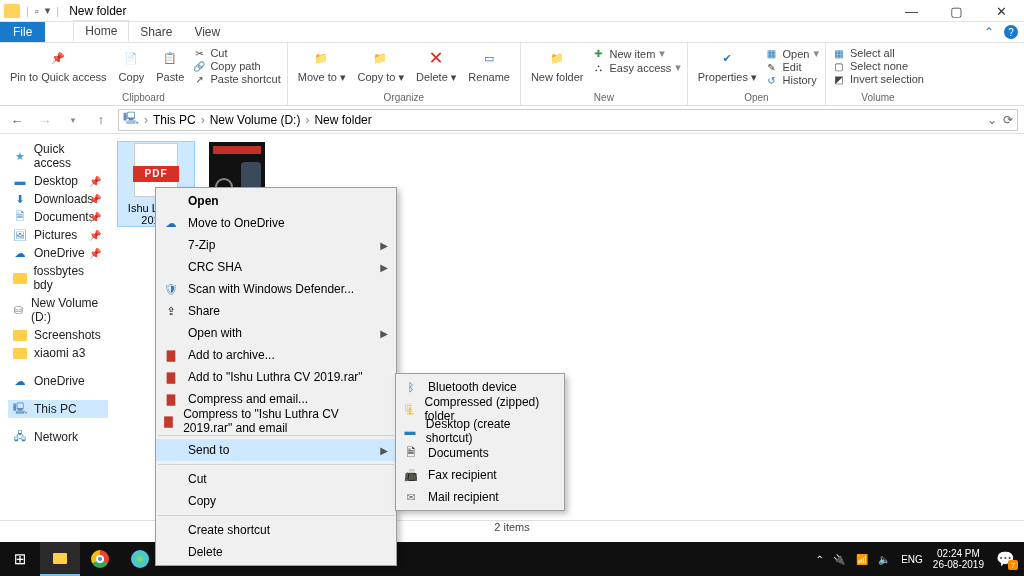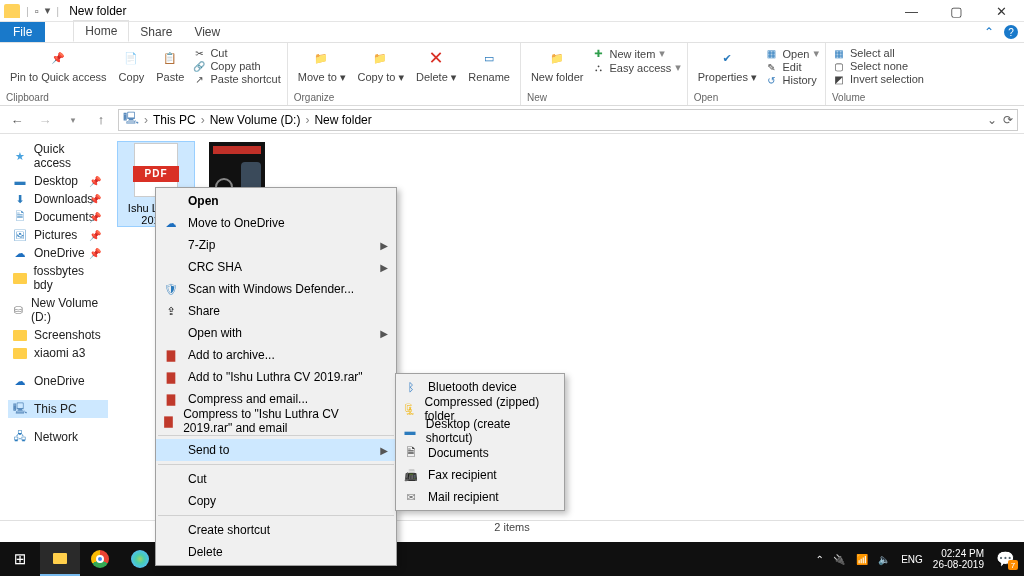--- a/index.html
+++ b/index.html
@@ -18,21 +18,21 @@
 .tabs { display: flex; align-items: flex-end; height: 21px; background: #fff; border-bottom: 1px solid #e1e1e1; font-size: 12px; position: relative; }
 .tabs .file { background: #1979ca; color: #fff; padding: 3px 13px; }
 .tabs .tab { padding: 3px 11px; color: #444; }
 .tabs .tab.active { border: 1px solid #e1e1e1; border-bottom: 1px solid #fff; margin-left: 28px; }
 .tabs .help-ctrl { position: absolute; right: 6px; top: 3px; display: flex; gap: 10px; color: #1979ca; font-size: 12px; align-items: center; }
 
 
 .ribbon { display: flex; height: 63px; background: #fff; border-bottom: 1px solid #dadada; }
 .group { border-right: 1px solid #e3e3e3; padding: 2px 6px 0 6px; display: flex; flex-direction: column; justify-content: space-between; }
 .group .tools { display: flex; align-items: flex-start; gap: 4px; height: 48px; }
-.group .gname { color: #666; font-size: 10px; margin-bottom: 2px; }
+.group .gname { text-align: center; color: #666; font-size: 10px; margin-bottom: 2px; }
 .bigbtn { display: flex; flex-direction: column; align-items: center; justify-content: flex-start; padding: 2px 4px; font-size: 11px; text-align: center; color: #444; gap: 2px; }
 .bigbtn .ic { width: 24px; height: 22px; display: flex; align-items: center; justify-content: center; }
 .smalllist { display: flex; flex-direction: column; gap: 1px; font-size: 11px; color: #444; padding-top: 2px; }
 .smalllist .row { display: flex; align-items: center; gap: 4px; }
 .smalllist .ic16 { width: 14px; height: 12px; display: inline-flex; align-items: center; justify-content: center; font-size: 10px; }
 
 
 .addrbar { display: flex; align-items: center; height: 28px; padding: 0 6px; gap: 6px; border-bottom: 1px solid #e1e1e1; }
 .addrbar .navbtn { width: 22px; text-align: center; font-size: 13px; color: #555; }
 .crumbs { flex: 1; display: flex; align-items: center; height: 22px; border: 1px solid #ccc; padding: 0 4px; gap: 2px; background: #fff; font-size: 12px; }
@@ -77,21 +77,21 @@
 .status { position: absolute; bottom: 34px; left: 0; right: 0; height: 22px; border-top: 1px solid #e0e0e0; background: #fff; display: flex; align-items: center; padding: 0 8px; font-size: 11px; color: #444; gap: 12px; flex-direction: column; }
 .status .views { margin-left: auto; display: flex; gap: 2px; }
 .status .views .vb { width: 20px; height: 16px; border: 1px solid #ccc; }
 .status .views .vb.on { background: #cde8ff; border-color: #7cb8e8; }
 
 
 .taskbar { position: absolute; bottom: 0; left: 0; right: 0; height: 34px; background: #101010; display: flex; align-items: center; }
 .taskbar .tbtn { width: 40px; height: 34px; display: flex; align-items: center; justify-content: center; color: #fff; font-size: 15px; }
 .taskbar .tbtn.active { border-bottom: 2px solid #76b9ed; }
 .taskbar .tray { margin-left: auto; display: flex; align-items: center; gap: 10px; color: #fff; font-size: 10px; padding-right: 6px; }
-.taskbar .clock { text-align: right; line-height: 11px; font-size: 10px; }
+.taskbar .clock { text-align: center; line-height: 11px; font-size: 10px; }
 .taskbar .notif { width: 24px; height: 24px; position: relative; color: #fff; font-size: 15px; display: flex; align-items: center; justify-content: center; }
 .taskbar .notif .badge { position: absolute; bottom: 1px; right: 0; background: #ff8c00; color: #fff; font-size: 8px; width: 10px; height: 10px; border-radius: 2px; display: flex; align-items: center; justify-content: center; }
 
 .ic-folder-y { display:inline-block; width:14px; height:11px; background:#ffcf4b; border-radius:1px; }
 .ic-folder-b { display:inline-block; width:14px; height:11px; background:#ffcf4b; border-radius:1px; }
 .dim { color:#888; }
 </style>
 </head>
 <body>
 

